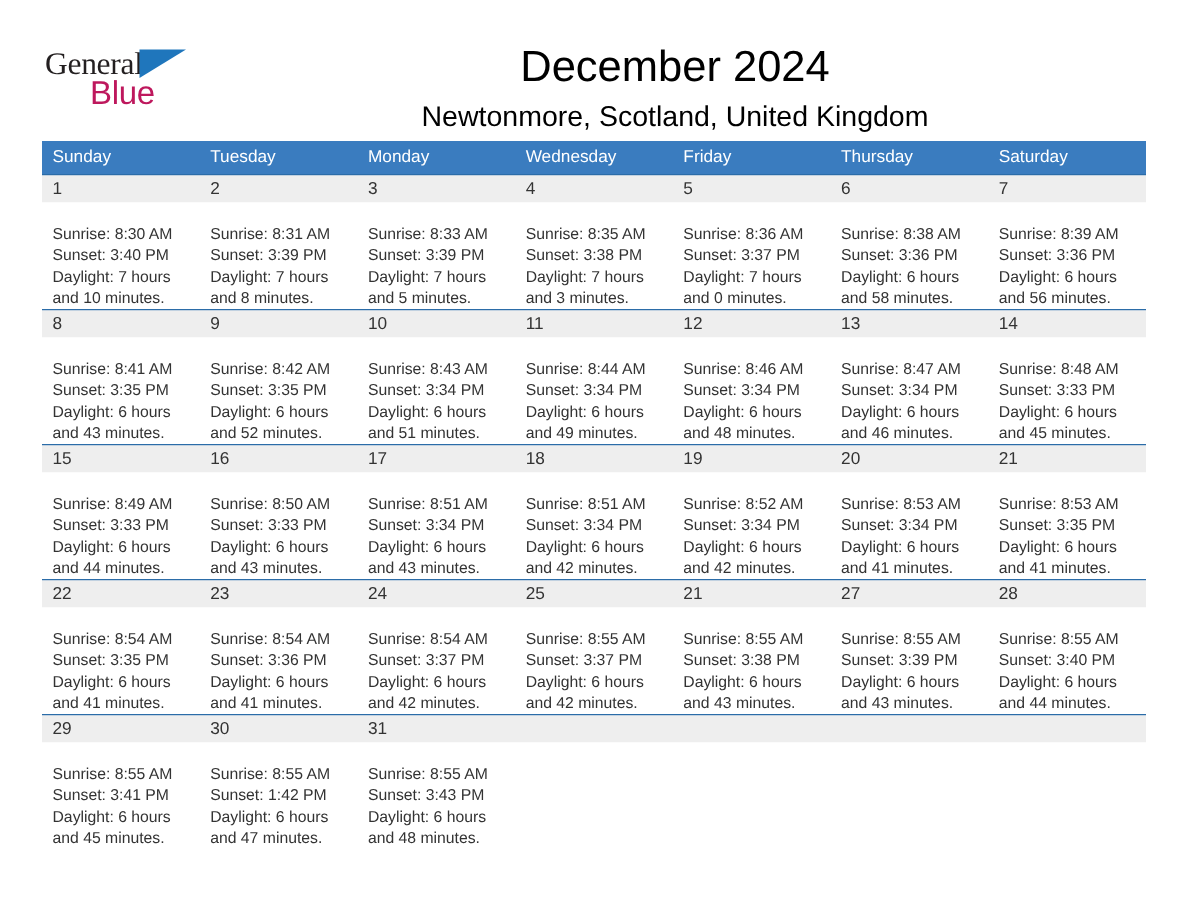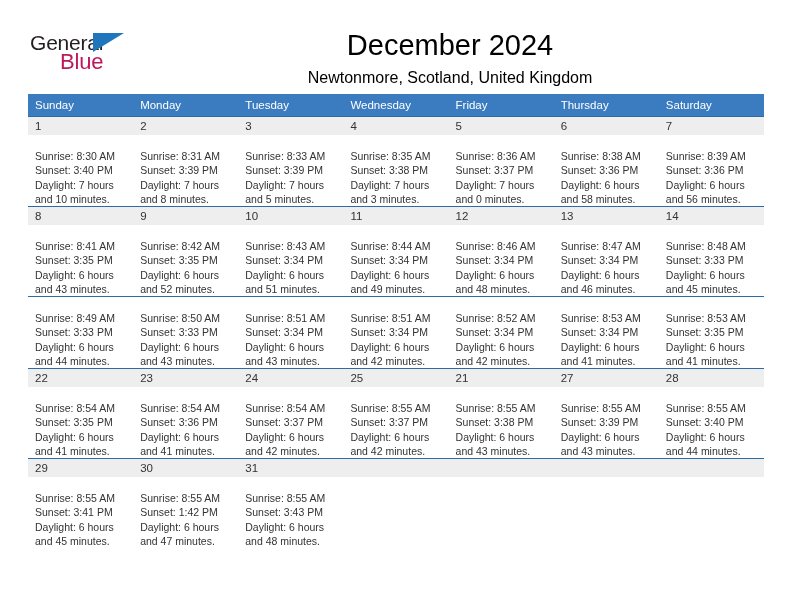--- a/index.html
+++ b/index.html
@@ -39,20 +39,21 @@
     flex: 0 0 auto;
   }
   .logo-general {
     position: absolute;
     left: 2px;
     top: 2px;
     font-size: 21px;
     color: #231f20;
     letter-spacing: -0.2px;
     line-height: 1;
+    font-family: Liberation Serif, serif;
   }
   .logo-blue {
     position: absolute;
     left: 32px;
     top: 21px;
     font-size: 22px;
     color: #be185d;
     letter-spacing: -0.2px;
     line-height: 1;
   }
@@ -72,21 +73,21 @@
     padding-right: 2px;
   }
   .cal-title {
     font-size: 29px;
     color: #000000;
     line-height: 1.05;
     font-weight: normal;
     margin: 0;
   }
   .cal-subtitle {
-    font-size: 16px;
+    font-size: 19px;
     color: #000000;
     margin-top: 9px;
     line-height: 1.1;
   }
 
   
   .calendar {
     margin-top: 8px;
     width: 736px;
   }
@@ -164,22 +165,22 @@
       <div class="cal-title">December 2024</div>
       <div class="cal-subtitle">Newtonmore, Scotland, United Kingdom</div>
     </div>
 
   </div>
 
   <div class="calendar">
 
     <div class="weekday-row">
       <div class="weekday">Sunday</div>
+      <div class="weekday">Tuesday</div>
       <div class="weekday">Monday</div>
-      <div class="weekday">Tuesday</div>
       <div class="weekday">Wednesday</div>
       <div class="weekday">Friday</div>
       <div class="weekday">Thursday</div>
       <div class="weekday">Saturday</div>
     </div>
 
     <div class="week">
       <div class="week-numbers">
         <div class="daynum">1</div>
         <div class="daynum">2</div>
@@ -285,20 +286,29 @@
         <div class="cell">
           <div class="line">Sunrise: 8:48 AM</div>
           <div class="line">Sunset: 3:33 PM</div>
           <div class="line">Daylight: 6 hours</div>
           <div class="line">and 45 minutes.</div>
         </div>
       </div>
     </div>
 
     <div class="week">
+      <div class="week-numbers">
+        <div class="daynum">15</div>
+        <div class="daynum">16</div>
+        <div class="daynum">17</div>
+        <div class="daynum">18</div>
+        <div class="daynum">19</div>
+        <div class="daynum">20</div>
+        <div class="daynum">21</div>
+      </div>
       <div class="week-bodies">
         <div class="cell">
           <div class="line">Sunrise: 8:49 AM</div>
           <div class="line">Sunset: 3:33 PM</div>
           <div class="line">Daylight: 6 hours</div>
           <div class="line">and 44 minutes.</div>
         </div>
         <div class="cell">
           <div class="line">Sunrise: 8:50 AM</div>
           <div class="line">Sunset: 3:33 PM</div>

